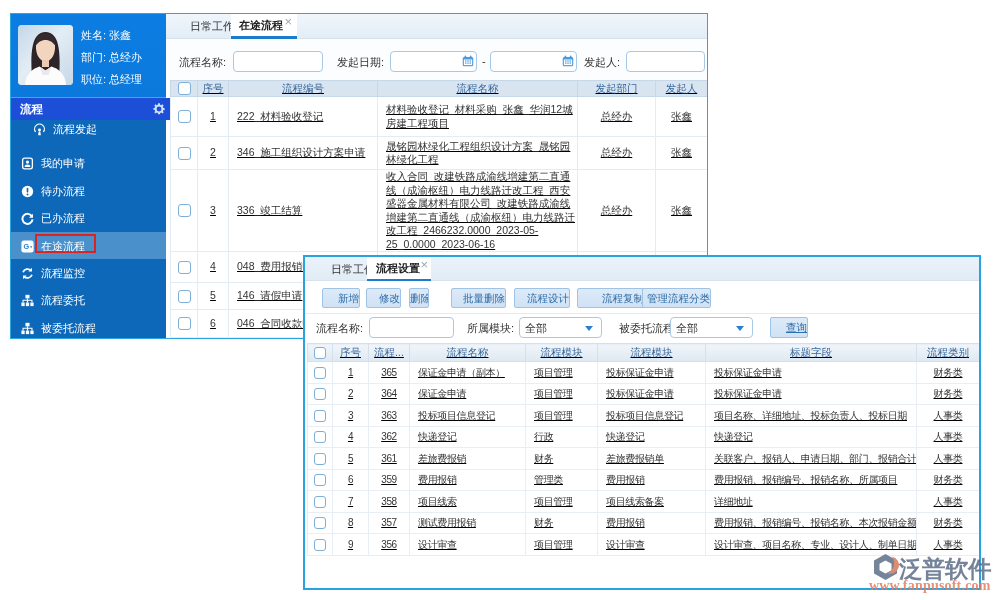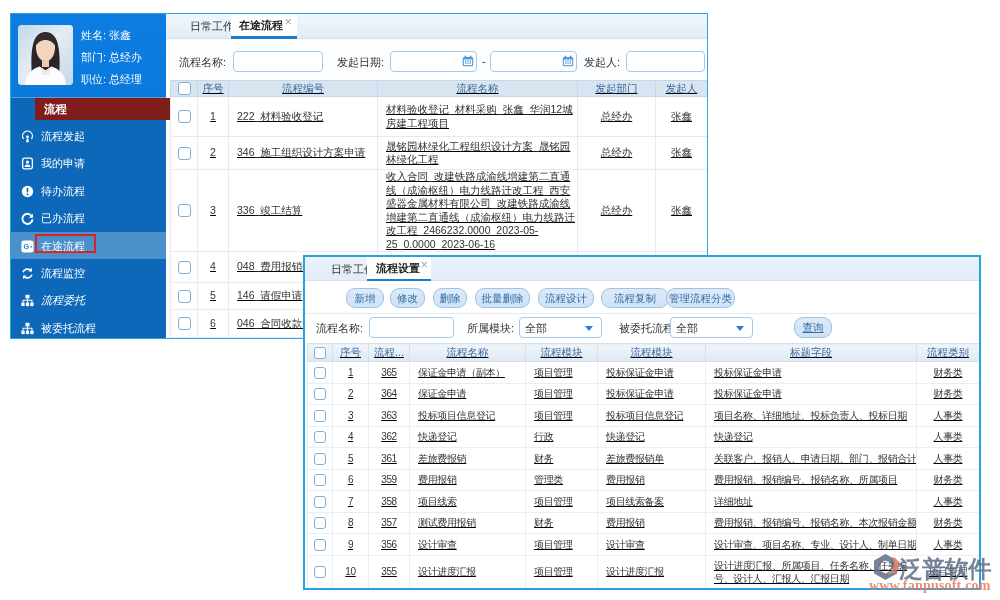--- a/index.html
+++ b/index.html
@@ -8,21 +8,21 @@
 
 
 #bgwin { left:10px; top:13px; width:698px; height:326px; border:1px solid #2ba6e0; background:#fff; overflow:hidden; }
 
 
 #sidebar { left:0; top:0; width:155px; height:324px; background:#0e68ba; }
 #userpanel { left:0; top:0; width:155px; height:83px; background:linear-gradient(180deg,#0c7de2,#0b79dc); }
 #photo { left:7px; top:11px; width:55px; height:60px; border-radius:4px; background:linear-gradient(135deg,#b8cfe6,#dfeaf3 60%,#c9d9ea); overflow:hidden; }
 .ulabel { color:#fff; font-size:11px; white-space:nowrap; }
 #udiv { left:0; top:83px; width:155px; height:1px; background:rgba(255,255,255,.35); }
-#lchead { left:0; top:84px; width:165px; height:22px; background:#7f1d1d;margin-left:24px; }
+#lchead { left:0; top:84px; width:165px; height:22px; background:#1d4ed8; }
 #lchead .t { position:absolute; left:9px; top:4px; color:#fff; font-size:11.5px; font-weight:bold; }
 .mitem { position:absolute; left:0; width:155px; height:27px; }
 .mitem .txt { position:absolute; left:30px; top:7px; color:#fff; font-size:11px; white-space:nowrap; }
 .mitem .ico { position:absolute; left:10px; top:7px; width:13px; height:13px; }
 .mactive { background:#4a90ca; }
 #redbox { position:absolute; left:24px; top:2px; width:61px; height:19px; border:2px solid #dd2222; }
 
 
 #bgmain { left:155px; top:0; width:542px; height:325px; }
 .tabbar { position:absolute; left:0; top:0; width:100%; height:25px; background:linear-gradient(180deg,#f0f6fb,#e3edf6); border-bottom:1px solid #d6e2ee; }
@@ -49,21 +49,21 @@
 #bgtable td { line-height:13.5px; }
 #bgtable td { background:#fff; }
 
 
 .cb { display:inline-block; width:13px; height:13px; border:1px solid #7fb0d8; border-radius:3px; background:#fff; vertical-align:middle; }
 
 
 #fgwin { left:303px; top:255px; width:678px; height:335px; border:2px solid #29a3e0; background:#fff; overflow:hidden; }
 #fgwin .tabbar { height:24px; background:linear-gradient(180deg,#eaf2fa,#e2ecf6); border-bottom:1px solid #d6e2ee; }
 
-.btn { position:absolute; top:0; height:20px; background:linear-gradient(180deg,#ddeaf8,#cfe2f5); border:1px solid #9fc3e5; border-radius:9px; color:#2e6da8; font-size:10.5px; text-align:center; line-height:18px; white-space:nowrap; overflow:hidden;margin-left:24px; }
+.btn { position:absolute; top:0; height:20px; background:linear-gradient(180deg,#ddeaf8,#cfe2f5); border:1px solid #9fc3e5; border-radius:2px; color:#2e6da8; font-size:10.5px; text-align:right; line-height:18px; white-space:nowrap; overflow:hidden; }
 
 .ddown { position:absolute; height:21px; background:#fff; border:1px solid #a7c9e8; border-radius:4px; font-size:11px; color:#333; }
 .ddown .v { position:absolute; left:5px; top:3px; }
 .ddown .ar { position:absolute; right:8px; top:8px; width:0; height:0; border-left:4.5px solid transparent; border-right:4.5px solid transparent; border-top:5.5px solid #2a7fd0; }
 
 
 #fgtable th { background:linear-gradient(180deg,#f0f5fa,#dfe9f2); border:1px solid #d4e0ec; height:18px; }
 #fgtable td { background:#fff; border:1px solid #e8eef5; line-height:13px; font-size:10px; letter-spacing:-0.35px; }
 
 
@@ -96,21 +96,21 @@
       <div class="ulabel abs" style="left:70px; top:58px;">职位: 总经理</div>
     </div>
     <div class="abs" id="udiv"></div>
     <div class="abs" id="lchead">
       <div class="t">流程</div>
       <svg style="position:absolute; right:10px; top:4px;" width="14" height="14" viewBox="0 0 16 16">
           <path fill="#cfe2f5" d="M8 5.2A2.8 2.8 0 1 0 8 10.8 2.8 2.8 0 1 0 8 5.2zm6.5 4.1-1.6-.3a5 5 0 0 1-.5 1.2l1 1.4-1.4 1.4-1.4-1a5 5 0 0 1-1.2.5l-.3 1.6H7l-.3-1.6a5 5 0 0 1-1.2-.5l-1.4 1-1.4-1.4 1-1.4a5 5 0 0 1-.5-1.2l-1.7-.3V7l1.7-.3a5 5 0 0 1 .5-1.2l-1-1.4L4 2.7l1.4 1a5 5 0 0 1 1.2-.5L7 1.5h2l.3 1.7a5 5 0 0 1 1.2.5l1.4-1 1.4 1.4-1 1.4a5 5 0 0 1 .5 1.2l1.6.3z"></path>
         </svg>
     </div>
     <div id="menu">
-        <div class="mitem" style="top:108px;">
+        <div class="mitem" style="top:101px;margin-left:12px;">
           <span class="ico"><svg width="13" height="13" viewBox="0 0 16 16">
               <path fill="none" stroke="#fff" stroke-width="1.5" d="M3.2 11a6 6 0 1 1 9.6 0"></path>
               <circle cx="8" cy="8.5" r="1.8" fill="#fff"></circle>
               <path fill="#fff" d="M7 10.5h2l.7 4.5H6.3z"></path>
             </svg></span>
           <span class="txt">流程发起</span>
         </div>
         <div class="mitem" style="top:135.4px;">
           <span class="ico"><svg width="13" height="13" viewBox="0 0 16 16">
               <rect x="2" y="1.5" width="12" height="13" rx="2.5" fill="none" stroke="#fff" stroke-width="1.6"></rect>
@@ -145,21 +145,21 @@
         </div>
         <div class="mitem" style="top:245px;">
           <span class="ico"><svg width="13" height="13" viewBox="0 0 16 16">
               <path fill="none" stroke="#fff" stroke-width="2.2" d="M2.5 6.5a6 6 0 0 1 10-2"></path>
               <path fill="#fff" d="M13.5 1v4.5H9z"></path>
               <path fill="none" stroke="#fff" stroke-width="2.2" d="M13.5 9.5a6 6 0 0 1-10 2"></path>
               <path fill="#fff" d="M2.5 15v-4.5H7z"></path>
             </svg></span>
           <span class="txt">流程监控</span>
         </div>
-        <div class="mitem" style="top:272.4px;font-style:italic;">
+        <div class="mitem" style="top:272.4px;">
           <span class="ico"><svg width="13" height="13" viewBox="0 0 16 16">
               <rect x="5.5" y="1" width="5" height="4.4" fill="#fff"></rect>
               <path stroke="#fff" stroke-width="1.3" fill="none" d="M8 5.4v2.2M2.5 10.5V7.6h11v2.9M8 7.6v2.9"></path>
               <rect x="0.5" y="10.5" width="4" height="4.4" fill="#fff"></rect>
               <rect x="6" y="10.5" width="4" height="4.4" fill="#fff"></rect>
               <rect x="11.5" y="10.5" width="4" height="4.4" fill="#fff"></rect>
             </svg></span>
           <span class="txt">流程委托</span>
         </div>
         <div class="mitem" style="top:299.79999999999995px;">
@@ -295,21 +295,21 @@
   <div class="tabbar"></div>
   <div class="tab" style="left:17px;">日常工作</div>
   <div class="atab" style="left:62px; width:64px; height:24px; border-bottom-width:2px;">
     <div class="tt" style="left:9px;">流程设置</div>
     <div class="x" style="right:3px;">×</div>
   </div>
 
   <div id="btnrow">
       <div class="btn" style="left:17px; top:31px; width:38px;">新增</div>
       <div class="btn" style="left:61px; top:31px; width:35px;">修改</div>
-      <div class="btn" style="left:104px; top:31px; width:34px;">删除</div>
+      <div class="btn" style="left:104px; top:31px; width:20px;">删除</div>
       <div class="btn" style="left:146px; top:31px; width:55px;">批量删除</div>
       <div class="btn" style="left:209px; top:31px; width:56px;">流程设计</div>
       <div class="btn" style="left:272px; top:31px; width:68px;">流程复制</div>
       <div class="btn" style="left:337px; top:31px; width:69px;">管理流程分类</div>
     </div>
   <div class="abs" style="left:0; top:56px; width:674px; height:1px; background:#e4ebf2;"></div>
 
   <div class="slabel" style="left:11px; top:64px;">流程名称:</div>
   <div class="sinput" style="left:64px; top:60px; width:85px;"></div>
   <div class="slabel" style="left:162px; top:64px;text-align:right;">所属模块:</div>
@@ -431,30 +431,20 @@
         <tr style="height:21.5px;">
           <td class="tc"><span class="cb" style="width:12px;height:12px;"></span></td>
           <td class="tc">9</td>
           <td class="tc">356</td>
           <td class="tl">设计审查</td>
           <td class="tl">项目管理</td>
           <td class="tl">设计审查</td>
           <td class="tl">设计审查、项目名称、专业、设计人、制单日期</td>
           <td class="tc">人事类</td>
         </tr>
-        <tr style="height:33.5px;">
-          <td class="tc"><span class="cb" style="width:12px;height:12px;"></span></td>
-          <td class="tc">10</td>
-          <td class="tc">355</td>
-          <td class="tl">设计进度汇报</td>
-          <td class="tl">项目管理</td>
-          <td class="tl">设计进度汇报</td>
-          <td class="tl">设计进度汇报、所属项目、任务名称、任务编<br>号、设计人、汇报人、汇报日期</td>
-          <td class="tc">项目管理</td>
-        </tr>
       </tbody>
     </table>
 </div>
 
 <div class="abs" id="wmark">
   <svg width="145" height="55" viewBox="0 0 145 55">
     <g opacity="0.85">
       <path d="M30.5 9 L42 15.5 L42 28.5 L30.5 35 L19 28.5 L19 15.5 Z M30.5 15.5 L24.5 18.8 L24.5 25.2 L30.5 28.5 L36.5 25.2 L36.5 18.8 Z" fill="#5f6f88"></path>
       <path d="M37 11.5 A9 8.5 0 0 1 32.5 28.5 A13 12 0 0 0 37 11.5 Z" fill="#d8795a"></path>
       <text x="44" y="32" font-family="Liberation Serif,serif" font-size="23.5" font-weight="bold" fill="#5e6e89" letter-spacing="-0.5">泛普软件</text>

